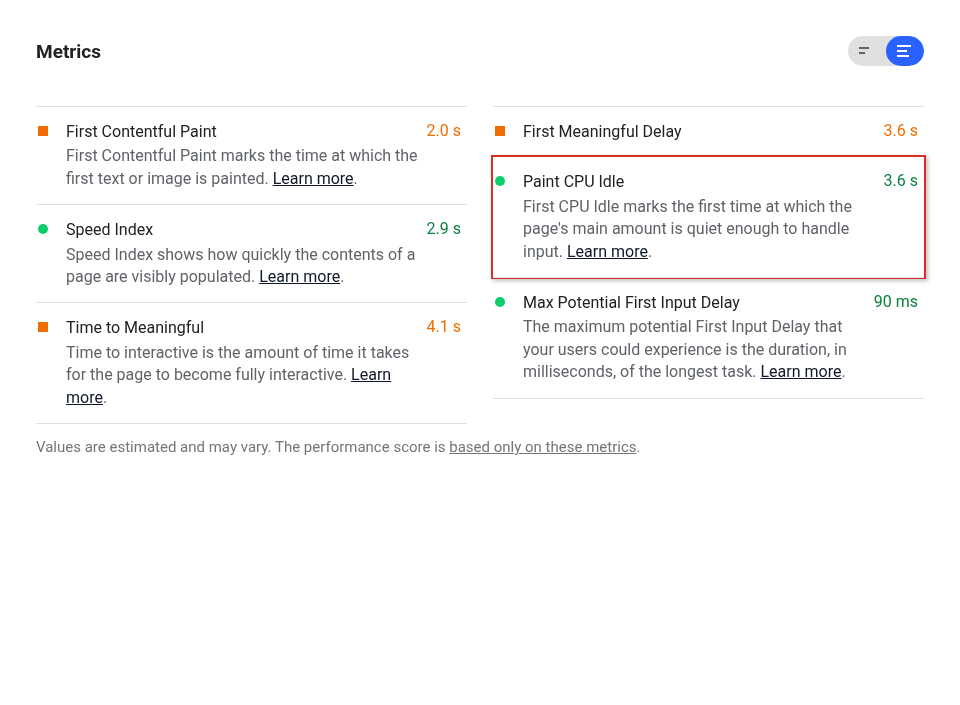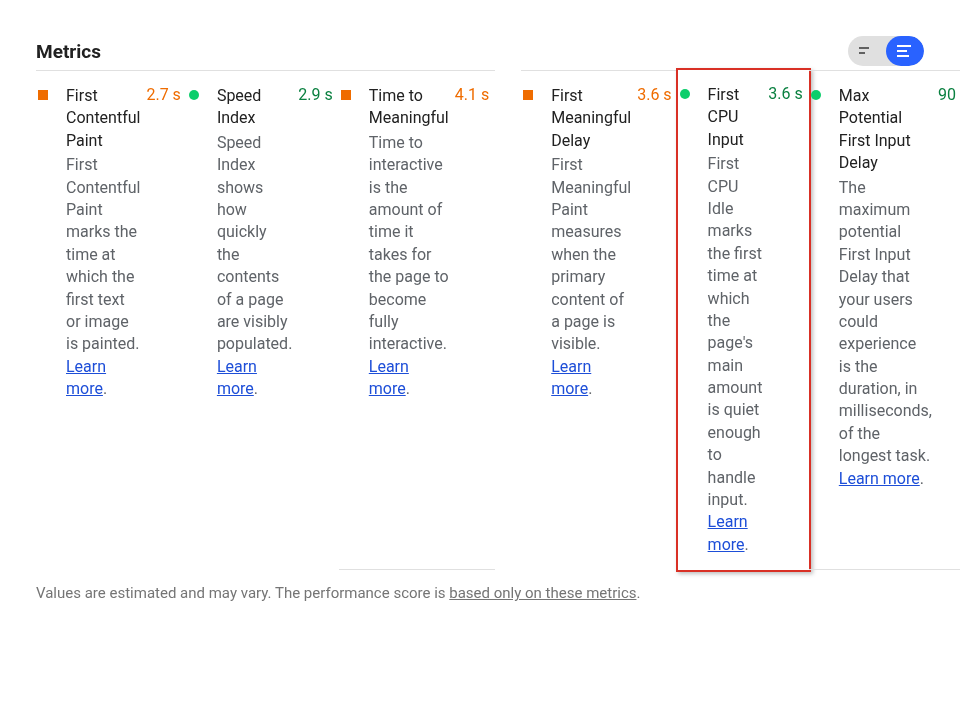--- a/index.html
+++ b/index.html
@@ -28,33 +28,33 @@
     display: inline-flex; background: #e0e0e0; border-radius: 18px; overflow: hidden;
   }
   .view-toggle .btn {
     width: 38px; height: 30px; display: flex; align-items: center; justify-content: center;
     cursor: pointer;
   }
   .view-toggle .btn.active { background: #2962ff; border-radius: 18px; }
   .metrics-grid {
     display: grid; grid-template-columns: 1fr 1fr; column-gap: 26px; margin-top: 4px;
   }
-  .col { display: flex; flex-direction: row; }
+  .col { display: flex; flex-direction: column; margin-top: 36px; }
   .metric {
     border-top: 1px solid #e0e0e0; padding: 14px 6px 14px 2px;
     display: grid; grid-template-columns: 22px 1fr auto; column-gap: 6px;
     position: relative;
   }
   .metric:last-child { border-bottom: 1px solid #e0e0e0; }
   .marker { width: 10px; height: 10px; margin-top: 5px; }
   .marker.square { background: #ef6c00; }
   .marker.circle { background: #0cce6b; border-radius: 50%; }
   .m-title { font-size: 16px; color: #212121; line-height: 1.4; }
   .m-desc { font-size: 16px; color: #5f6368; line-height: 1.4; margin-top: 2px; }
-  .m-desc a, .disclaimer a { color: #1d4ed8; text-decoration: underline; cursor: pointer; }
+  .m-desc a, .disclaimer a { color: #0f172a; text-decoration: underline; cursor: pointer; }
   .m-value { font-size: 16px; white-space: nowrap; }
   .m-value.orange { color: #ef6c00; }
   .m-value.green { color: #0a8040; }
   .highlight {
     border: 2px solid #d93025;
     box-shadow: 2px 2px 4px rgba(0,0,0,0.25);
     margin: -2px;
   }
   .disclaimer {
     font-size: 15px; color: #757575; margin-top: 14px;
@@ -88,21 +88,21 @@
 
   <div class="metrics-grid">
     <div class="col">
 
       <div class="metric">
         <div class="marker square"></div>
         <div>
           <div class="m-title">First Contentful Paint</div>
           <div class="m-desc"><span>First Contentful Paint marks the time at which the first text or image is painted. </span><a>Learn more</a>.</div>
         </div>
-        <div class="m-value orange">2.7 s</div>
+        <div class="m-value orange">2.0 s</div>
       </div>
 
       <div class="metric">
         <div class="marker circle"></div>
         <div>
           <div class="m-title">Speed Index</div>
           <div class="m-desc"><span>Speed Index shows how quickly the contents of a page are visibly populated. </span><a>Learn more</a>.</div>
         </div>
         <div class="m-value green">2.9 s</div>
       </div>
@@ -117,29 +117,28 @@
       </div>
 
     </div>
 
     <div class="col">
 
       <div class="metric">
         <div class="marker square"></div>
         <div>
           <div class="m-title">First Meaningful Delay</div>
-          <div class="m-desc"><span>First Meaningful Paint measures when the primary content of a page is visible. </span><a>Learn more</a>.</div>
         </div>
         <div class="m-value orange">3.6 s</div>
       </div>
 
       <div class="metric highlight">
         <div class="marker circle"></div>
         <div>
-          <div class="m-title">First CPU Input</div>
+          <div class="m-title">Paint CPU Idle</div>
           <div class="m-desc"><span>First CPU Idle marks the first time at which the page's main amount is quiet enough to handle input. </span><a>Learn more</a>.</div>
         </div>
         <div class="m-value green">3.6 s</div>
       </div>
 
       <div class="metric">
         <div class="marker circle"></div>
         <div>
           <div class="m-title">Max Potential First Input Delay</div>
           <div class="m-desc"><span>The maximum potential First Input Delay that your users could experience is the duration, in milliseconds, of the longest task. </span><a>Learn more</a>.</div>

